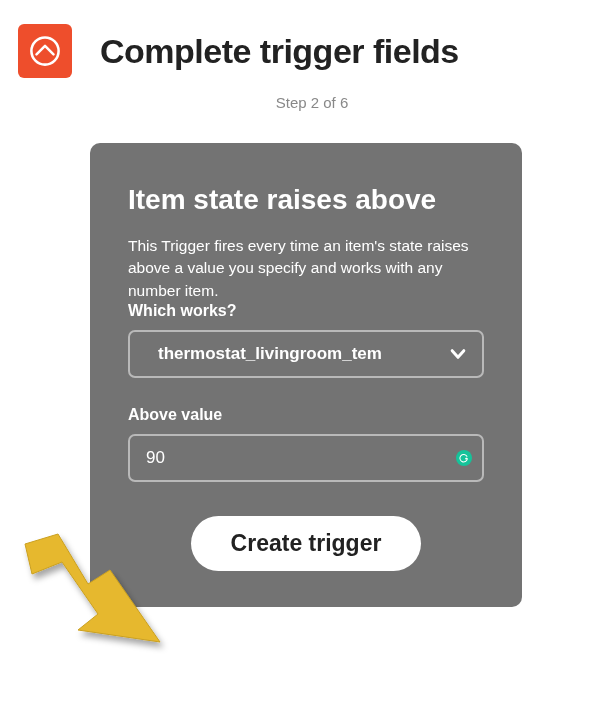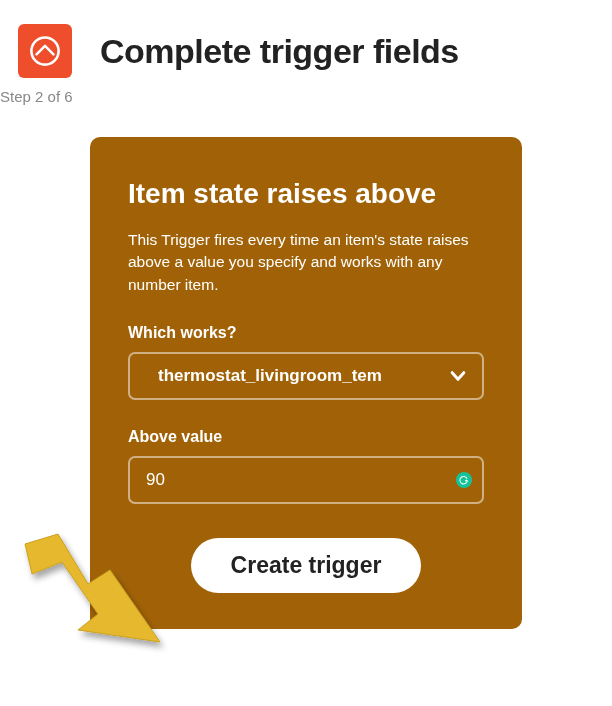--- a/index.html
+++ b/index.html
@@ -35,43 +35,44 @@
       height: 34px;
     }
     .page-title {
       font-size: 34px;
       font-weight: 800;
       color: #222;
       margin-left: 28px;
       letter-spacing: -0.5px;
     }
     .step-indicator {
+      text-align: center;
       color: #888;
       font-size: 15px;
-      margin-top: 2px;
+      margin-top: 8px;
       margin-bottom: 32px;
+      padding-left: 12px;
     }
     .card {
-      background: #a16207;
+      background: #737373;
       border-radius: 10px;
       margin: 0 auto;
       width: 432px;
       padding: 40px 38px 36px 38px;
       color: #fff;
     }
     .card-title {
       font-size: 28px;
       font-weight: 800;
       line-height: 1.2;
       margin-bottom: 18px;
     }
     .card-desc {
       font-size: 15.5px;
       line-height: 1.45;
-      margin-bottom: 28px;
       font-weight: 500;
     }
     .field-label {
       font-size: 16px;
       font-weight: 700;
       margin-bottom: 10px;
     }
     .select-wrap {
       position: relative;
       border: 2px solid rgba(255,255,255,0.5);

